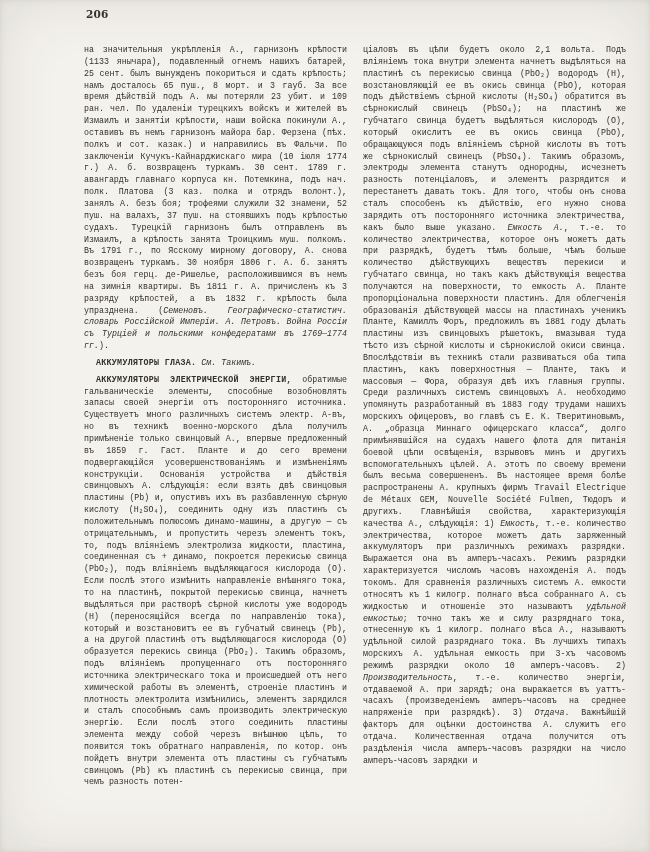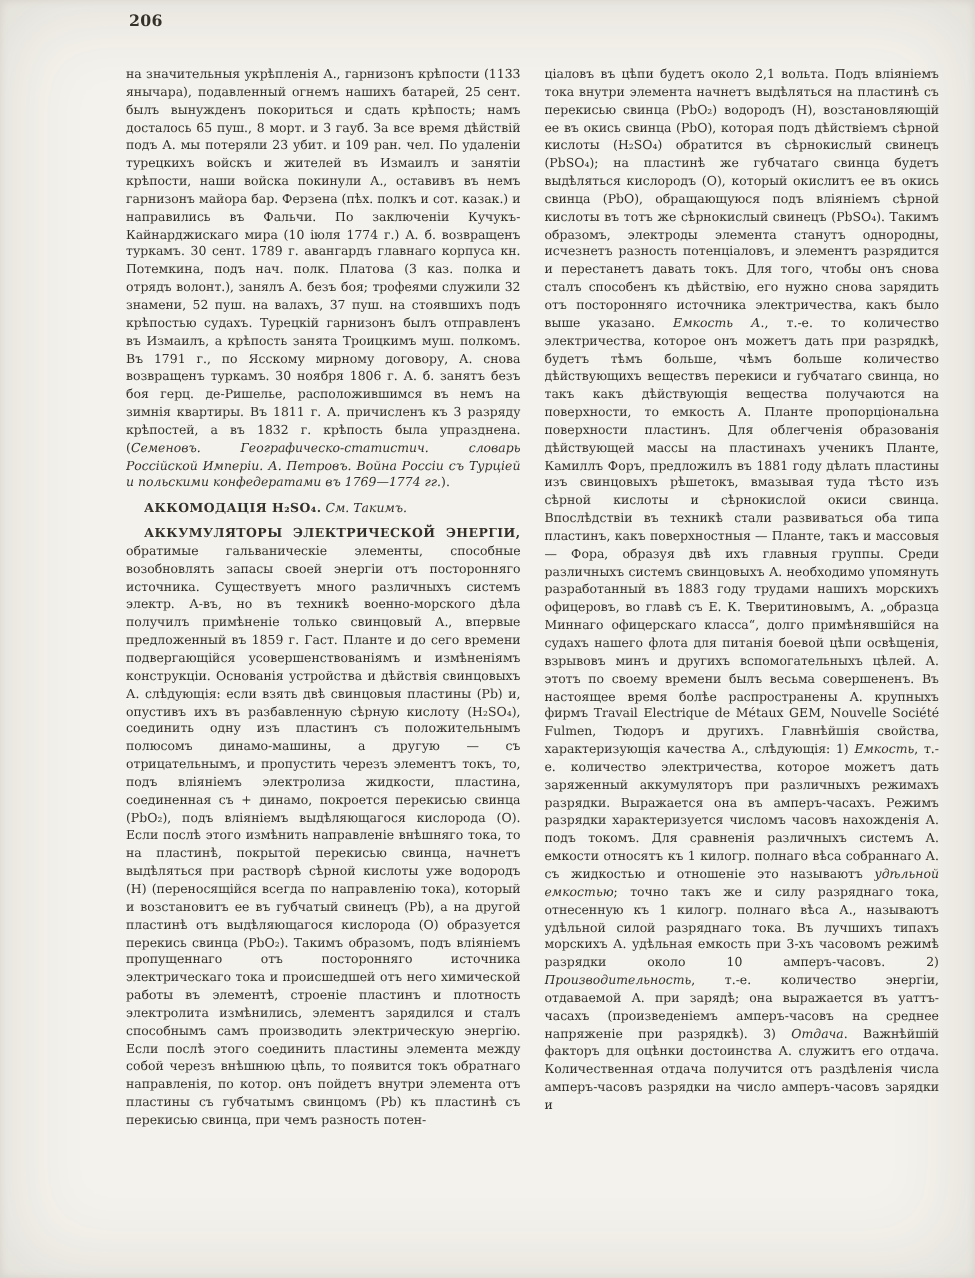--- a/index.html
+++ b/index.html
@@ -30,20 +30,21 @@
     left: 2px; top: 0;
     font-weight: bold;
     font-size: 10.5px;
   }
   .columns {
     position: absolute;
     top: 44px; left: 84px;
     width: 542px; height: 798px;
     display: flex;
     gap: 16px;
+    font-family: Liberation Mono, monospace;
   }
   .col {
     width: 263px; height: 100%;
     overflow: hidden;
     font-size: 8.3px;
     line-height: 11.85px;
     text-align: justify;
     color: var(--ink, #34302a);
   }
   .col p { margin: 0; }
@@ -58,21 +59,21 @@
 <div class="page">
 
   <div class="running-head">
     <span class="page-number">206</span>
   </div>
 
   <div class="columns">
 
     <div class="col col-left">
       <p class="cont"><span>на значительныя укрѣпленія А., гарнизонъ крѣпости (1133 янычара), подавленный огнемъ нашихъ батарей, 25 сент. былъ вынужденъ покориться и сдать крѣпость; намъ досталось 65 пуш., 8 морт. и 3 гауб. За все время дѣйствій подъ А. мы потеряли 23 убит. и 109 ран. чел. По удаленіи турецкихъ войскъ и жителей въ Измаилъ и занятіи крѣпости, наши войска покинули А., оставивъ въ немъ гарнизонъ майора бар. Ферзена (пѣх. полкъ и сот. казак.) и направились въ Фальчи. По заключеніи Кучукъ-Кайнарджискаго мира (10 іюля 1774 г.) А. б. возвращенъ туркамъ. 30 сент. 1789 г. авангардъ главнаго корпуса кн. Потемкина, подъ нач. полк. Платова (3 каз. полка и отрядъ волонт.), занялъ А. безъ боя; трофеями служили 32 знамени, 52 пуш. на валахъ, 37 пуш. на стоявшихъ подъ крѣпостью судахъ. Турецкій гарнизонъ былъ отправленъ въ Измаилъ, а крѣпость занята Троицкимъ муш. полкомъ. Въ 1791 г., по Ясскому мирному договору, А. снова возвращенъ туркамъ. 30 ноября 1806 г. А. б. занятъ безъ боя герц. де-Ришелье, расположившимся въ немъ на зимнія квартиры. Въ 1811 г. А. причисленъ къ 3 разряду крѣпостей, а въ 1832 г. крѣпость была упразднена. (</span><i>Семеновъ. Географическо-статистич. словарь Россійской Имперіи. А. Петровъ. Война Россіи съ Турціей и польскими конфедератами въ 1769—1774 гг.</i><span>).</span></p>
-      <p class="entry"><b>АККОМОДАЦІЯ H₂SO₄.</b><span> </span><i>См. Такимъ.</i></p>
+      <p class="entry"><b>АККУМУЛЯТОРЫ ГЛАЗА.</b><span> </span><i>См. Такимъ.</i></p>
       <p class="entry"><b>АККУМУЛЯТОРЫ ЭЛЕКТРИЧЕСКОЙ ЭНЕРГІИ,</b><span> обратимые гальваническіе элементы, способные возобновлять запасы своей энергіи отъ посторонняго источника. Существуетъ много различныхъ системъ электр. А-въ, но въ техникѣ военно-морского дѣла получилъ примѣненіе только свинцовый А., впервые предложенный въ 1859 г. Гаст. Планте и до сего времени подвергающійся усовершенствованіямъ и измѣненіямъ конструкціи. Основанія устройства и дѣйствія свинцовыхъ А. слѣдующія: если взять двѣ свинцовыя пластины (Pb) и, опустивъ ихъ въ разбавленную сѣрную кислоту (H₂SO₄), соединить одну изъ пластинъ съ положительнымъ полюсомъ динамо-машины, а другую — съ отрицательнымъ, и пропустить черезъ элементъ токъ, то, подъ вліяніемъ электролиза жидкости, пластина, соединенная съ + динамо, покроется перекисью свинца (PbO₂), подъ вліяніемъ выдѣляющагося кислорода (O). Если послѣ этого измѣнить направленіе внѣшняго тока, то на пластинѣ, покрытой перекисью свинца, начнетъ выдѣляться при растворѣ сѣрной кислоты уже водородъ (H) (переносящійся всегда по направленію тока), который и возстановитъ ее въ губчатый свинецъ (Pb), а на другой пластинѣ отъ выдѣляющагося кислорода (O) образуется перекись свинца (PbO₂). Такимъ образомъ, подъ вліяніемъ пропущеннаго отъ посторонняго источника электрическаго тока и происшедшей отъ него химической работы въ элементѣ, строеніе пластинъ и плотность электролита измѣнились, элементъ зарядился и сталъ способнымъ самъ производить электрическую энергію. Если послѣ этого соединить пластины элемента между собой черезъ внѣшнюю цѣпь, то появится токъ обратнаго направленія, по котор. онъ пойдетъ внутри элемента отъ пластины съ губчатымъ свинцомъ (Pb) къ пластинѣ съ перекисью свинца, при чемъ разность потен-</span></p>
     </div>
 
     <div class="col col-right">
       <p class="cont"><span>ціаловъ въ цѣпи будетъ около 2,1 вольта. Подъ вліяніемъ тока внутри элемента начнетъ выдѣляться на пластинѣ съ перекисью свинца (PbO₂) водородъ (H), возстановляющій ее въ окись свинца (PbO), которая подъ дѣйствіемъ сѣрной кислоты (H₂SO₄) обратится въ сѣрнокислый свинецъ (PbSO₄); на пластинѣ же губчатаго свинца будетъ выдѣляться кислородъ (O), который окислитъ ее въ окись свинца (PbO), обращающуюся подъ вліяніемъ сѣрной кислоты въ тотъ же сѣрнокислый свинецъ (PbSO₄). Такимъ образомъ, электроды элемента станутъ однородны, исчезнетъ разность потенціаловъ, и элементъ разрядится и перестанетъ давать токъ. Для того, чтобы онъ снова сталъ способенъ къ дѣйствію, его нужно снова зарядить отъ посторонняго источника электричества, какъ было выше указано. </span><i>Емкость А.</i><span>, т.-е. то количество электричества, которое онъ можетъ дать при разрядкѣ, будетъ тѣмъ больше, чѣмъ больше количество дѣйствующихъ веществъ перекиси и губчатаго свинца, но такъ какъ дѣйствующія вещества получаются на поверхности, то емкость А. Планте пропорціональна поверхности пластинъ. Для облегченія образованія дѣйствующей массы на пластинахъ ученикъ Планте, Камиллъ Форъ, предложилъ въ 1881 году дѣлать пластины изъ свинцовыхъ рѣшетокъ, вмазывая туда тѣсто изъ сѣрной кислоты и сѣрнокислой окиси свинца. Впослѣдствіи въ техникѣ стали развиваться оба типа пластинъ, какъ поверхностныя — Планте, такъ и массовыя — Фора, образуя двѣ ихъ главныя группы. Среди различныхъ системъ свинцовыхъ А. необходимо упомянуть разработанный въ 1883 году трудами нашихъ морскихъ офицеровъ, во главѣ съ Е. К. Тверитиновымъ, А. „образца Миннаго офицерскаго класса“, долго примѣнявшійся на судахъ нашего флота для питанія боевой цѣпи освѣщенія, взрывовъ минъ и другихъ вспомогательныхъ цѣлей. А. этотъ по своему времени былъ весьма совершененъ. Въ настоящее время болѣе распространены А. крупныхъ фирмъ Travail Electrique de Métaux GEM, Nouvelle Société Fulmen, Тюдоръ и другихъ. Главнѣйшія свойства, характеризующія качества А., слѣдующія: 1) </span><i>Емкость</i><span>, т.-е. количество электричества, которое можетъ дать заряженный аккумуляторъ при различныхъ режимахъ разрядки. Выражается она въ амперъ-часахъ. Режимъ разрядки характеризуется числомъ часовъ нахожденія А. подъ токомъ. Для сравненія различныхъ системъ А. емкости относятъ къ 1 килогр. полнаго вѣса собраннаго А. съ жидкостью и отношеніе это называютъ </span><i>удѣльной емкостью</i><span>; точно такъ же и силу разряднаго тока, отнесенную къ 1 килогр. полнаго вѣса А., называютъ удѣльной силой разряднаго тока. Въ лучшихъ типахъ морскихъ А. удѣльная емкость при 3-хъ часовомъ режимѣ разрядки около 10 амперъ-часовъ. 2) </span><i>Производительность</i><span>, т.-е. количество энергіи, отдаваемой А. при зарядѣ; она выражается въ уаттъ-часахъ (произведеніемъ амперъ-часовъ на среднее напряженіе при разрядкѣ). 3) </span><i>Отдача</i><span>. Важнѣйшій факторъ для оцѣнки достоинства А. служитъ его отдача. Количественная отдача получится отъ раздѣленія числа амперъ-часовъ разрядки на число амперъ-часовъ зарядки и</span></p>
     </div>
 
   </div>
 
 </div>

